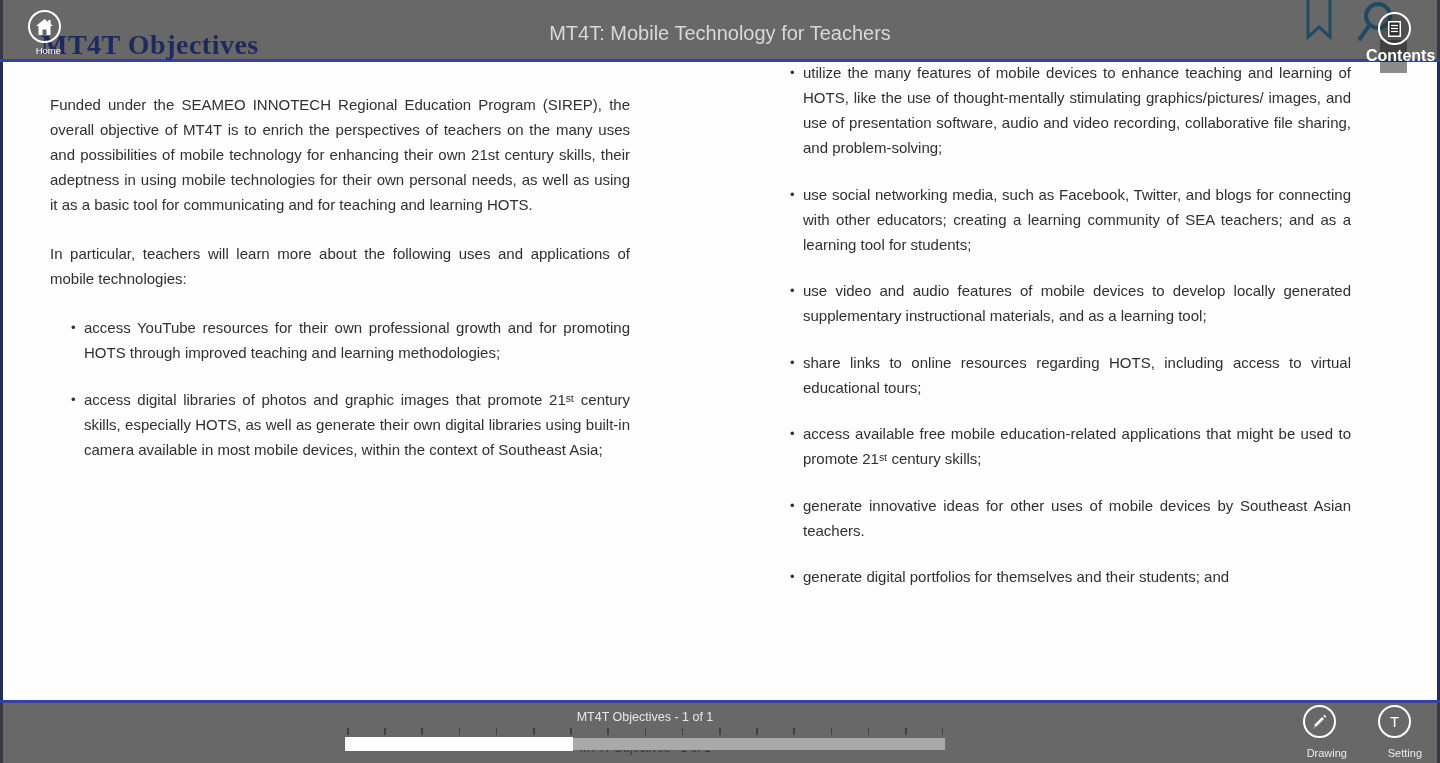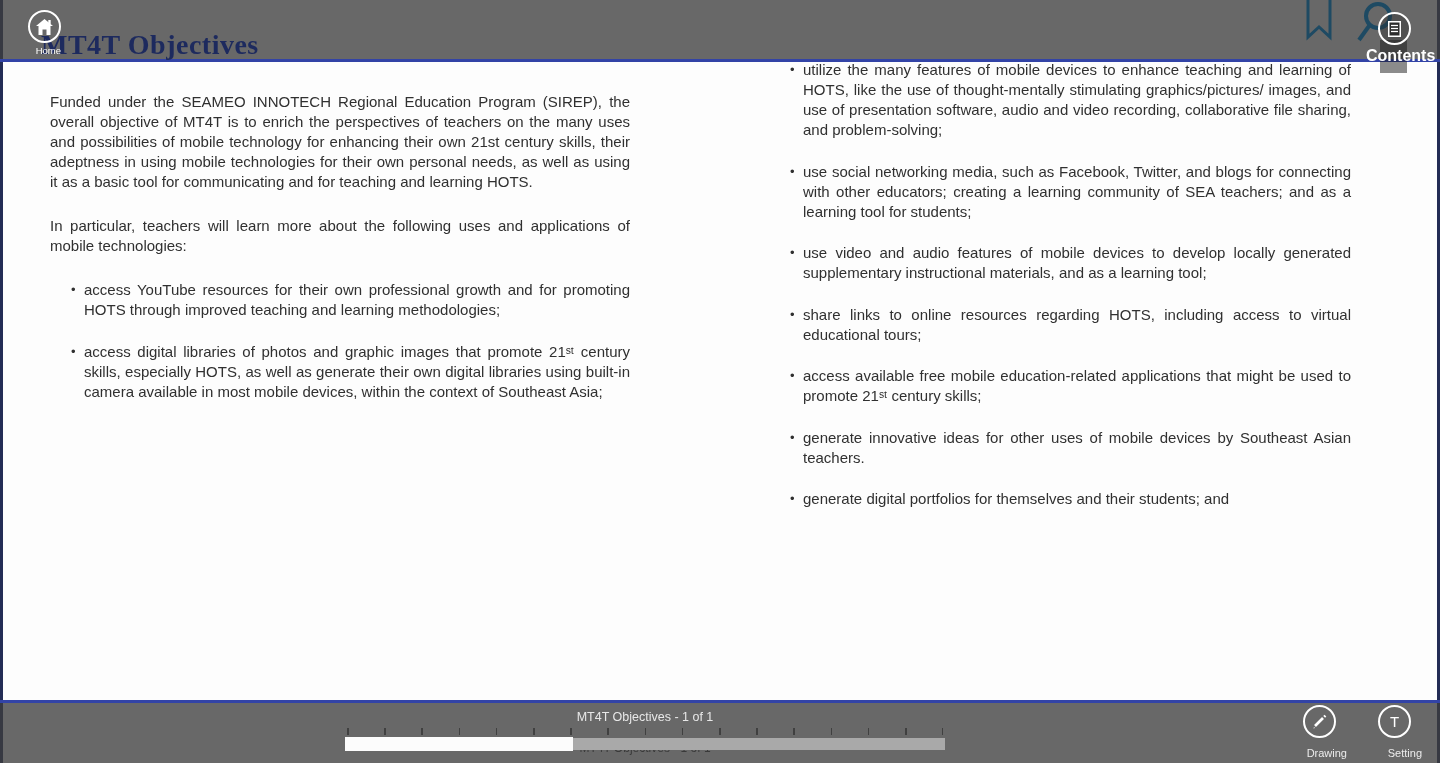--- a/index.html
+++ b/index.html
@@ -4,21 +4,21 @@
 <style>
   * { margin:0; padding:0; box-sizing:border-box; }
   html,body { width:1440px; height:763px; overflow:hidden; background:#fff;
               font-family:"Liberation Sans", sans-serif; }
   .stage { position:relative; width:1440px; height:763px; background:#fdfdfd; overflow:hidden; }
 
   
   .page-edge { position:absolute; top:0; bottom:0; width:3px; background:#232c55; z-index:1; }
   .page-edge.left { left:0; } .page-edge.right { right:0; }
 
-  .doc-col { position:absolute; font-size:15px; line-height:20px; color:#303030;
+  .doc-col { position:absolute; font-size:15px; line-height:25px; color:#303030;
              text-align:justify; z-index:1; }
   .doc-col p { margin:0 0 24px 8px; }
   .doc-col ul { list-style:none; margin-top:24px; }
   .doc-col li { position:relative; padding-left:13px; margin-bottom:21.5px; }
   .doc-col li::before { content:"•"; position:absolute; left:0; top:0; font-size:13px; }
   .col-left  { left:42px;  top:92px; width:588px; }
   .col-left ul { padding-left:29px; }
   .col-right { left:790px; top:36px; width:561px; }
 
   .page-title { position:absolute; left:41px; top:29px; z-index:10;
@@ -87,20 +87,21 @@
       <li>share links to online resources regarding HOTS, including access to virtual educational tours;</li>
       <li>access available free mobile education-related applications that might be used to promote 21ˢᵗ century skills;</li>
       <li>generate innovative ideas for other uses of mobile devices by Southeast Asian teachers.</li>
       <li>generate digital portfolios for themselves and their students; and</li>
     </ul>
   </div>
 
   <div class="page-footer">MT4T Objectives - 1 of 1</div>
 
   <header class="topbar">
+    <div class="app-title">MT4T: Mobile Technology for Teachers</div>
     <svg class="svg-teal" style="left:1306px; top:-3px;" width="26" height="46" viewBox="0 0 26 46">
       <path d="M2 0 L24 0 L24 40 L13 30 L2 40 Z" fill="none" stroke="#1e4a63" stroke-width="3"></path>
     </svg>
     <svg class="svg-teal" style="left:1354px; top:1px;" width="42" height="44" viewBox="0 0 42 44">
       <circle cx="24" cy="15" r="12" fill="none" stroke="#1e4a63" stroke-width="4"></circle>
       <line x1="15" y1="25" x2="5" y2="39" stroke="#1e4a63" stroke-width="4"></line>
     </svg>
   </header>
 
   <div class="page-title">MT4T Objectives</div>

